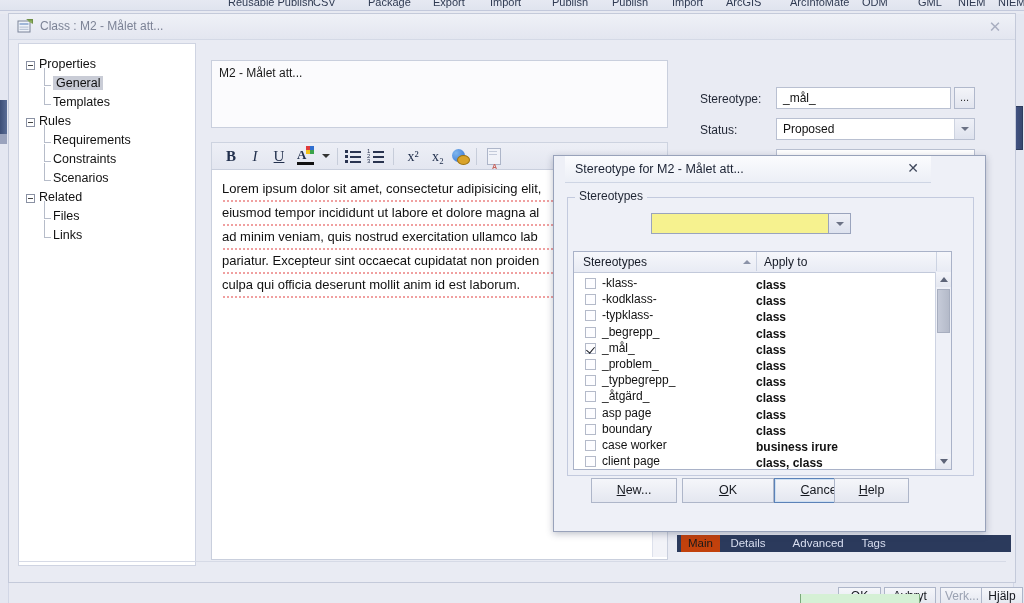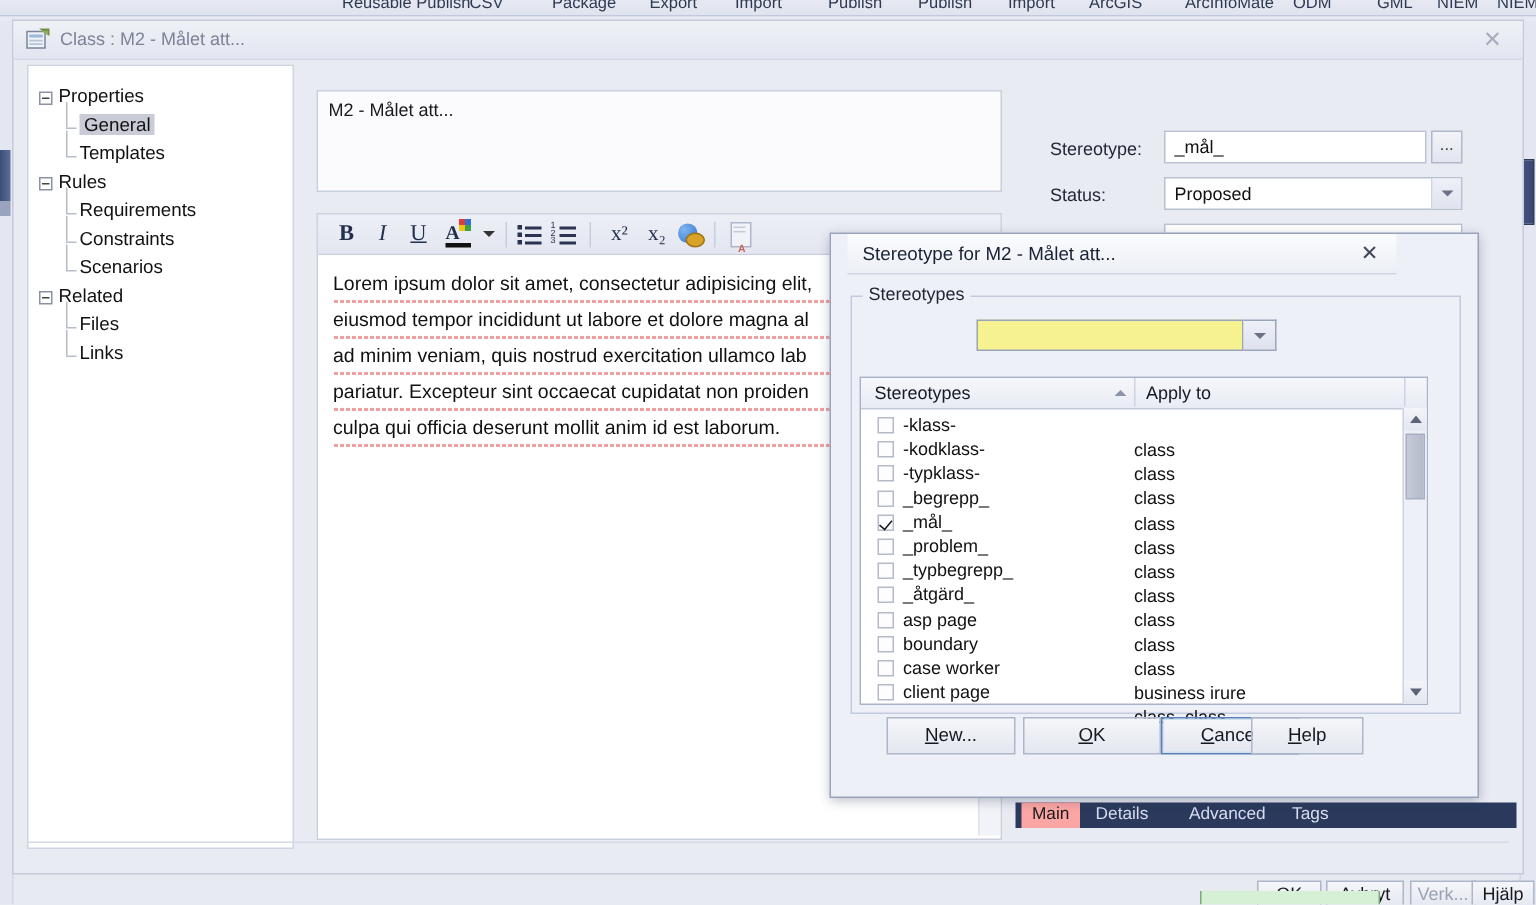--- a/index.html
+++ b/index.html
@@ -151,21 +151,21 @@
 
   
   .tabstrip{
     position:absolute;left:668px;top:521px;width:334px;height:17px;
     background:#2b3a5c;
   }
   .tabstrip .tb{
     position:absolute;top:0;height:17px;line-height:16px;font-size:11.5px;
     color:#d8def0;padding:0 7px;white-space:nowrap;
   }
-  .tabstrip .tb.act{background:#fca5a5;color:#1a1a1a;}
+  .tabstrip .tb.act{background:#c2410c;color:#1a1a1a;}
 
   .botbar{
     position:absolute;left:9px;top:547px;width:988px;height:34px;
     border-top:1px solid #d6dae6;
   }
   .btn{
     position:absolute;height:19px;line-height:17px;text-align:center;
     background:linear-gradient(#f5f6fa,#e4e7f0);
     border:1px solid #aeb6c9;box-sizing:border-box;
     font-size:12px;color:#15181f;cursor:default;
@@ -236,21 +236,21 @@
   .row .cb{
     position:absolute;left:11px;top:2px;width:11px;height:11px;
     border:1px solid #b4bac9;background:#fdfdff;box-sizing:border-box;
   }
   .row .cb.on:after{
     content:"";position:absolute;left:2px;top:1px;width:4px;height:7px;
     border-right:1.6px solid #15181f;border-bottom:1.6px solid #15181f;
     transform:rotate(40deg);
   }
   .row .n{position:absolute;left:28px;top:0;white-space:nowrap;}
-  .row .a{position:absolute;left:182px;top:17px;white-space:nowrap;}
+  .row .a{position:absolute;left:182px;top:2px;white-space:nowrap;font-weight:bold;}
 
   .lv-sb{
     position:absolute;right:0;top:20px;width:15px;height:197px;
     background:#eef0f7;border-left:1px solid #cdd3e2;
   }
   .lv-sb .ar{
     position:absolute;left:0;width:15px;height:15px;background:linear-gradient(#f3f4f9,#e4e7f0);
   }
   .lv-sb .thumb{
     position:absolute;left:1px;top:17px;width:13px;height:44px;

